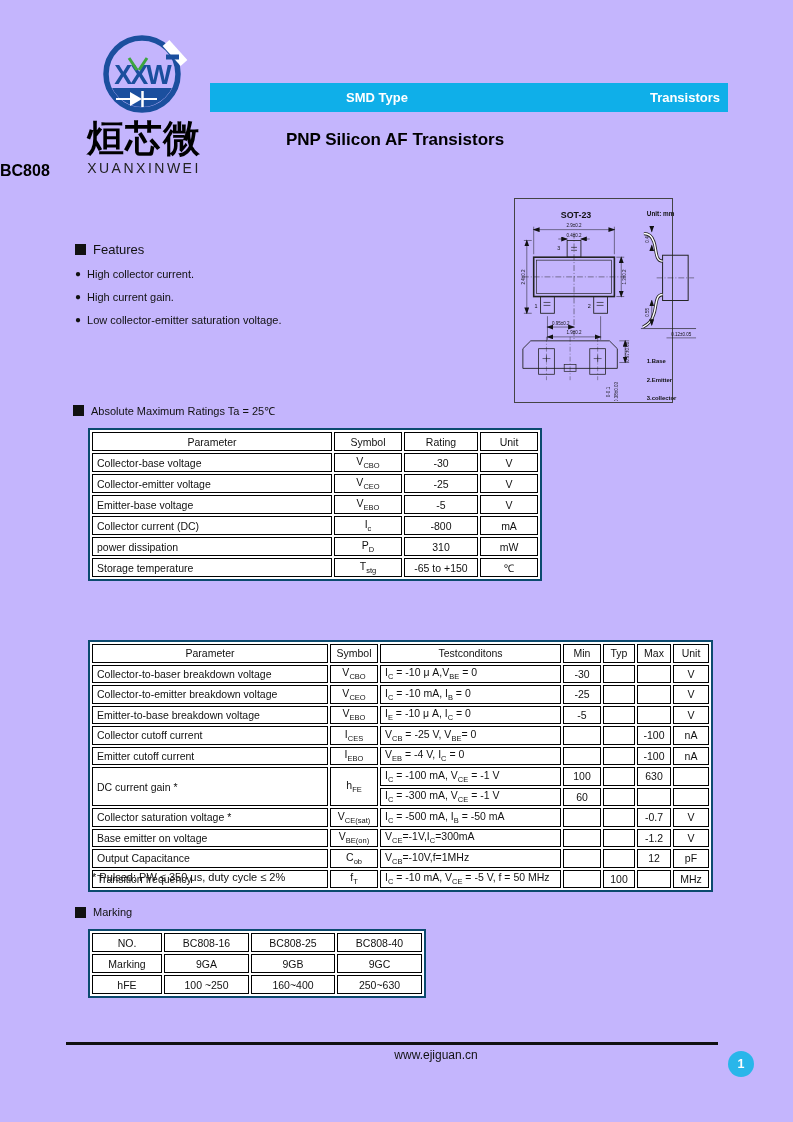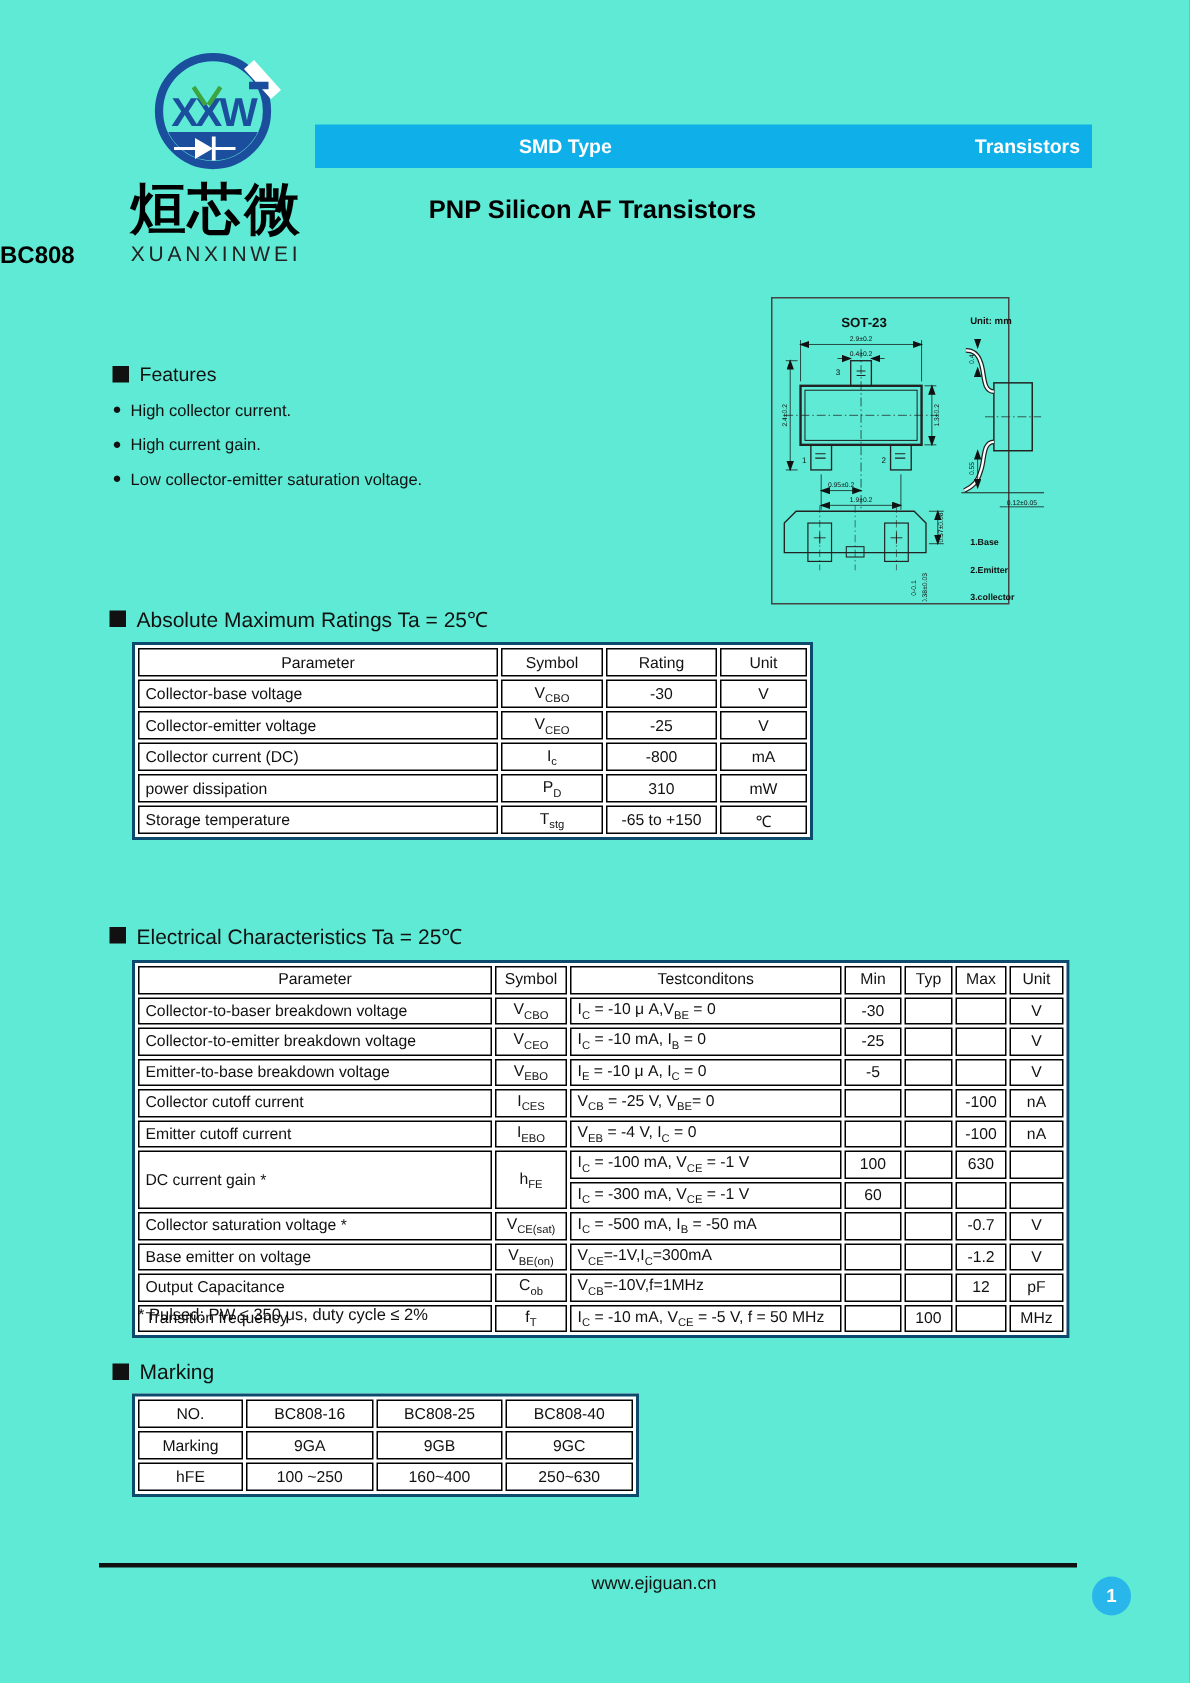--- a/index.html
+++ b/index.html
@@ -1,33 +1,33 @@
 <!DOCTYPE html>
 <html><head>
 <meta charset="utf-8">
 <style>
   html,body{margin:0;padding:0;background:#9a9a9a;}
-  .page{position:relative;width:793px;height:1122px;margin:0 auto;background:#5eead4;
+  .page{position:relative;width:793px;height:1122px;margin:0 auto;background:#c4b5fd;
         font-family:"Liberation Sans",sans-serif;color:#1a1a1a;overflow:hidden;}
 
   
   .logo{position:absolute;left:78px;top:34px;width:132px;text-align:center;}
   .logo-cn{font-size:37px;font-weight:bold;color:#000;letter-spacing:1px;line-height:1.05;
            font-family:"DejaVu Sans",sans-serif;}
   .logo-en{font-size:14px;color:#222;letter-spacing:2.5px;margin-top:1px;}
   .banner{position:absolute;left:210px;top:83px;width:518px;height:29px;background:#0FAFE9;
           color:#fff;font-weight:bold;font-size:13px;display:flex;align-items:center;
           justify-content:space-between;box-sizing:border-box;padding:0 8px 0 136px;}
   .title1{position:absolute;left:0;top:130px;width:790px;text-align:center;
           font-size:17px;font-weight:bold;color:#000;}
   .title2{position:absolute;left:0;top:162px;width:790px;
           font-size:16px;font-weight:bold;color:#000;}
 
   
-  .sechead{position:absolute;display:flex;align-items:center;font-size:14px;color:#111;}
+  .sechead{position:absolute;display:flex;align-items:center;font-size:11px;color:#111;}
   .sq{width:11px;height:11px;background:#111;margin-right:7px;flex:0 0 auto;}
   .features{position:absolute;left:75px;top:242px;}
   .features .sechead2{display:flex;align-items:center;font-size:13px;color:#111;}
   .fitem{display:flex;align-items:center;font-size:11px;margin-top:11px;color:#111;}
   .bullet{font-size:10px;margin-right:6px;line-height:1;}
 
   
   .pkgbox{position:absolute;left:514px;top:198px;width:159px;height:205px;
           border:1.5px solid #444;box-sizing:border-box;}
   .pkgbox svg{display:block;}
@@ -233,44 +233,46 @@
           <td>-30</td>
           <td>V</td>
         </tr>
         <tr>
           <td class="l">Collector-emitter voltage</td>
           <td>V<sub>CEO</sub></td>
           <td>-25</td>
           <td>V</td>
         </tr>
         <tr>
+          <td class="l">Emitter-base voltage</td>
+          <td>V<sub>EBO</sub></td>
+          <td>-5</td>
+          <td>V</td>
+        </tr>
+        <tr>
           <td class="l">Collector current (DC)</td>
           <td>I<sub>c</sub></td>
           <td>-800</td>
           <td>mA</td>
         </tr>
         <tr>
           <td class="l">power dissipation</td>
           <td>P<sub>D</sub></td>
           <td>310</td>
           <td>mW</td>
         </tr>
         <tr>
           <td class="l">Storage temperature</td>
           <td>T<sub>stg</sub></td>
           <td>-65 to +150</td>
           <td>℃</td>
         </tr>
       </tbody>
   </table>
 
-  <div class="sechead" style="left:73px;top:614px;">
-    <span class="sq"></span>
-    <span>Electrical Characteristics Ta = 25℃</span>
-  </div>
   <table class="ds" id="ec-table" style="left:88px;top:640px;">
     <colgroup>
         <col style="width:236px">
         <col style="width:48px">
         <col style="width:181px">
         <col style="width:38px">
         <col style="width:32px">
         <col style="width:34px">
         <col style="width:36px">
       </colgroup>

